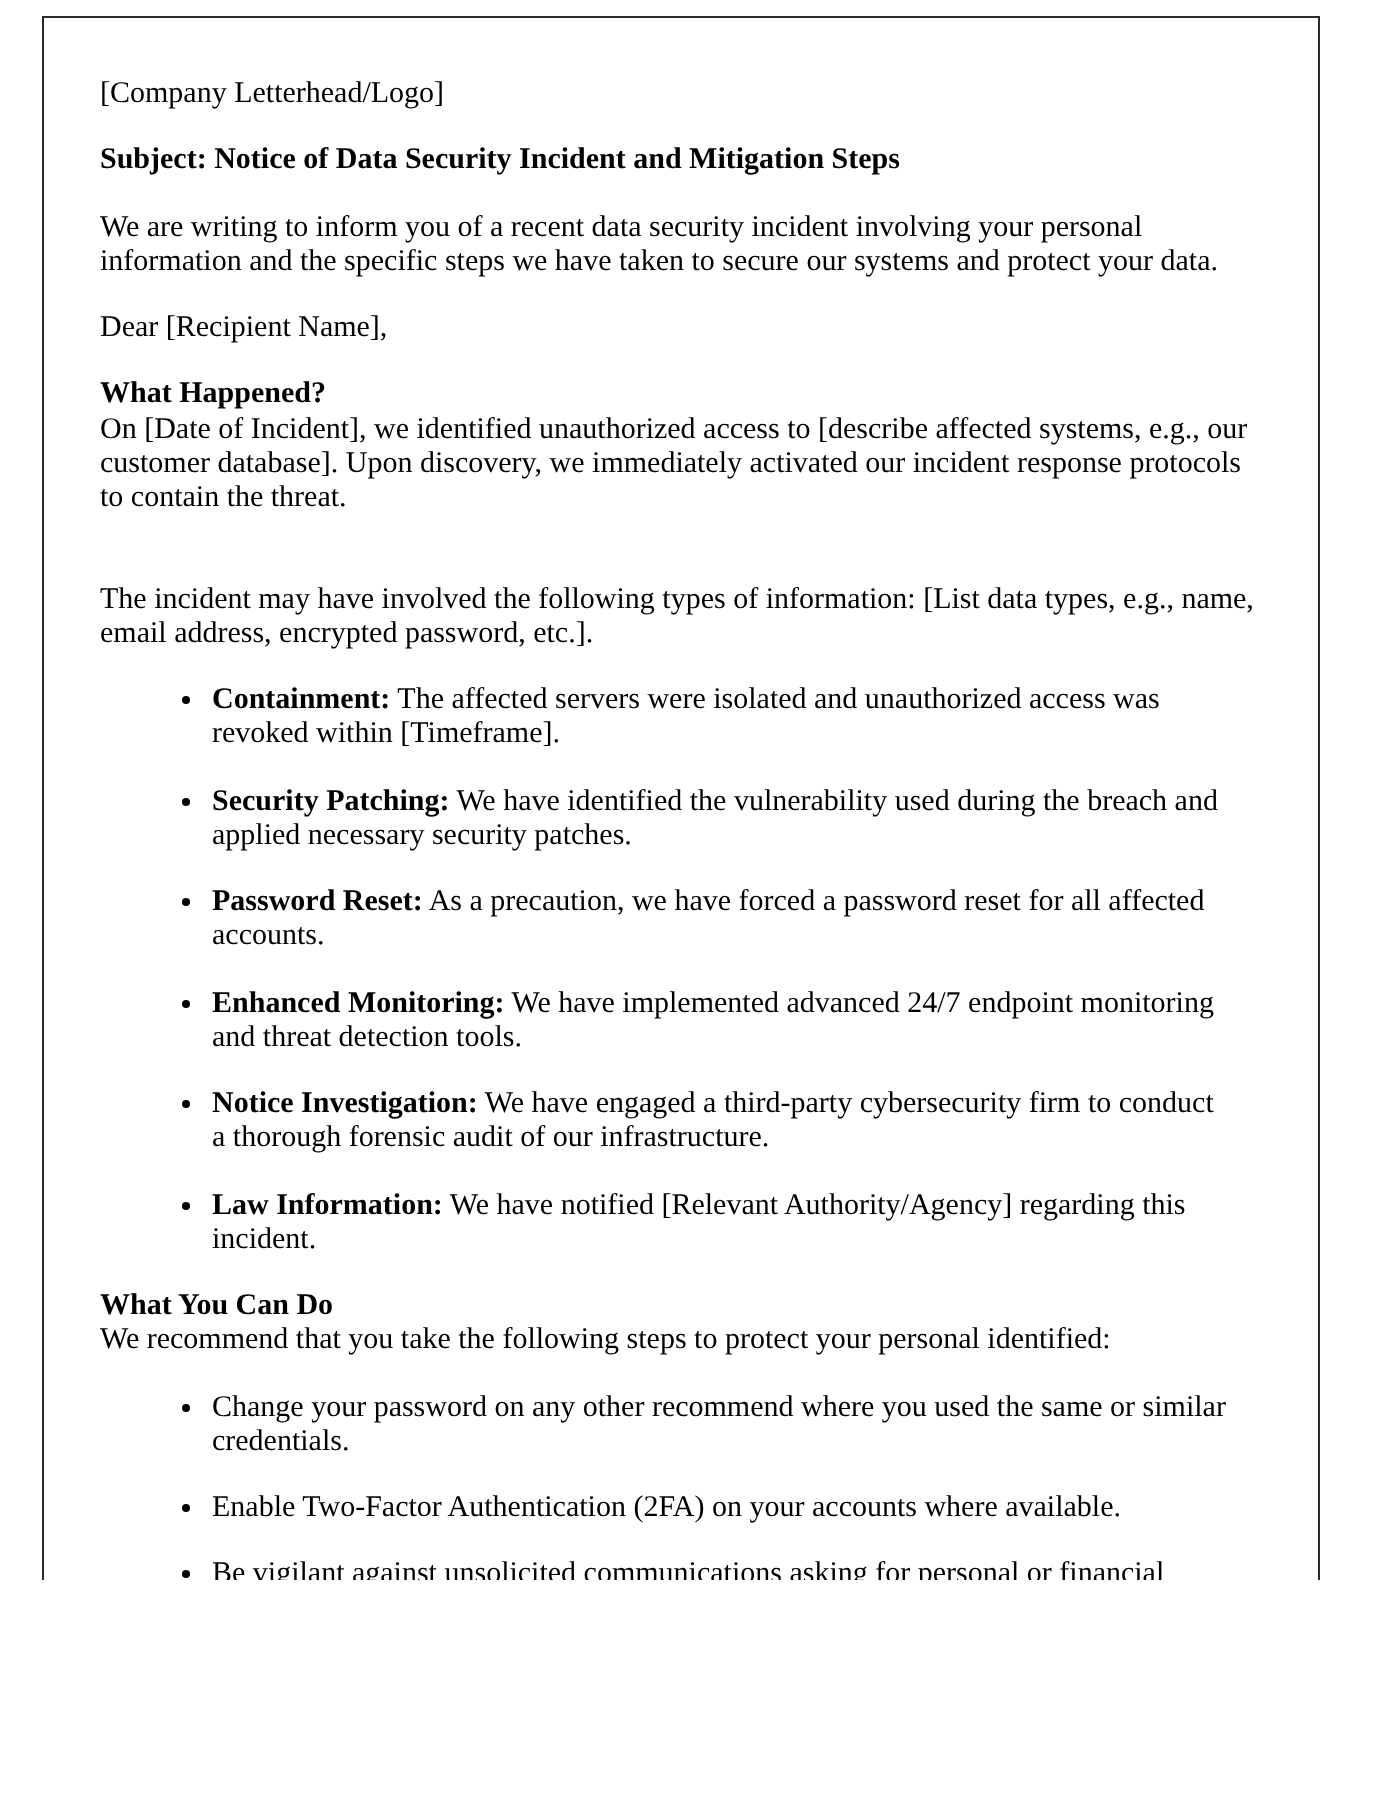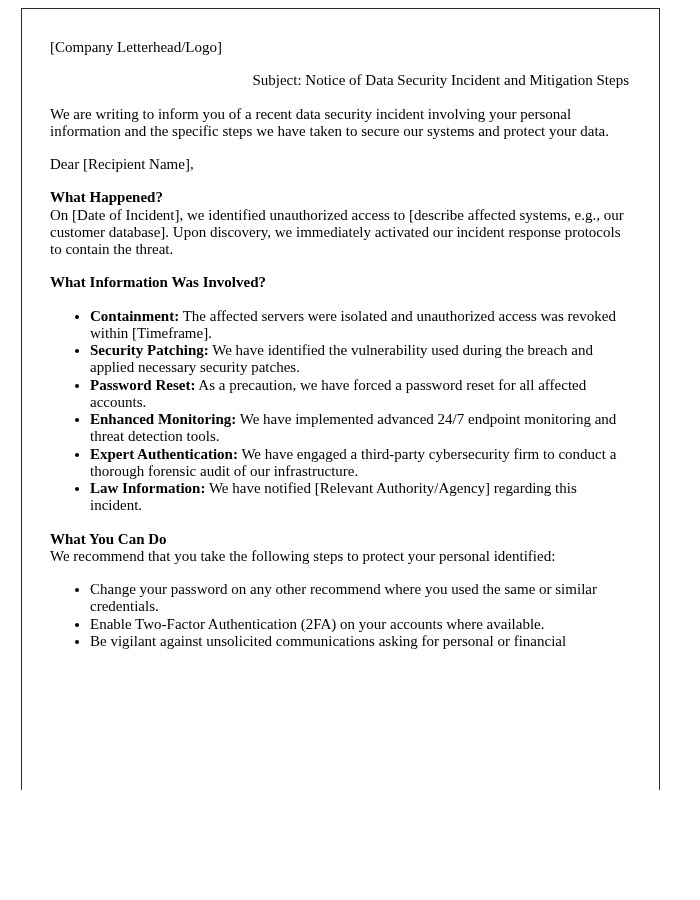--- a/index.html
+++ b/index.html
@@ -27,29 +27,28 @@
     overflow: hidden;
     padding: 14px 30px 0 28px;
     font-size: 15px;
     line-height: 1.15;
     background: #ffffff;
   }
   .para {
     margin: 16px 0;
   }
   .bold {
-    font-weight: normal;
-    text-align: right;
+    font-weight: bold;
   }
   ul.bullets {
     margin: 16px 0;
     padding-left: 40px;
   }
   ul.bullets li {
-    margin: 0;
+    margin: 16px;
   }
 </style>
 </head>
 <body>
 
 <div class="letter-box">
 
   <p class="para">[Company Letterhead/Logo]</p>
 
   <p class="para bold">Subject: Notice of Data Security Incident and Mitigation Steps</p>
@@ -57,39 +56,40 @@
   <p class="para">We are writing to inform you of a recent data security incident involving your personal information and the specific steps we have taken to secure our systems and protect your data.</p>
 
   <p class="para">Dear [Recipient Name],</p>
 
   <p class="para">
     <strong>What Happened?</strong><br>
     <span>On [Date of Incident], we identified unauthorized access to [describe affected systems, e.g., our customer database]. Upon discovery, we immediately activated our incident response protocols to contain the threat.</span>
   </p>
 
   <p class="para">
-    <strong>What Information Was Involved?</strong><br>
+    <br>
+    <span>The incident may have involved the following types of information: [List data types, e.g., name, email address, encrypted password, etc.].</span>
   </p>
 
 
   <ul class="bullets">
     <li>
       <strong>Containment:</strong><span> The affected servers were isolated and unauthorized access was revoked within [Timeframe].</span>
     </li>
     <li>
       <strong>Security Patching:</strong><span> We have identified the vulnerability used during the breach and applied necessary security patches.</span>
     </li>
     <li>
       <strong>Password Reset:</strong><span> As a precaution, we have forced a password reset for all affected accounts.</span>
     </li>
     <li>
       <strong>Enhanced Monitoring:</strong><span> We have implemented advanced 24/7 endpoint monitoring and threat detection tools.</span>
     </li>
     <li>
-      <strong>Expert Authentication:</strong><span> We have engaged a third-party cybersecurity firm to conduct a thorough forensic audit of our infrastructure.</span>
+      <strong>Notice Investigation:</strong><span> We have engaged a third-party cybersecurity firm to conduct a thorough forensic audit of our infrastructure.</span>
     </li>
     <li>
       <strong>Law Information:</strong><span> We have notified [Relevant Authority/Agency] regarding this incident.</span>
     </li>
   </ul>
 
   <p class="para">
     <strong>What You Can Do</strong><br>
     <span>We recommend that you take the following steps to protect your personal identified:</span>
   </p>

